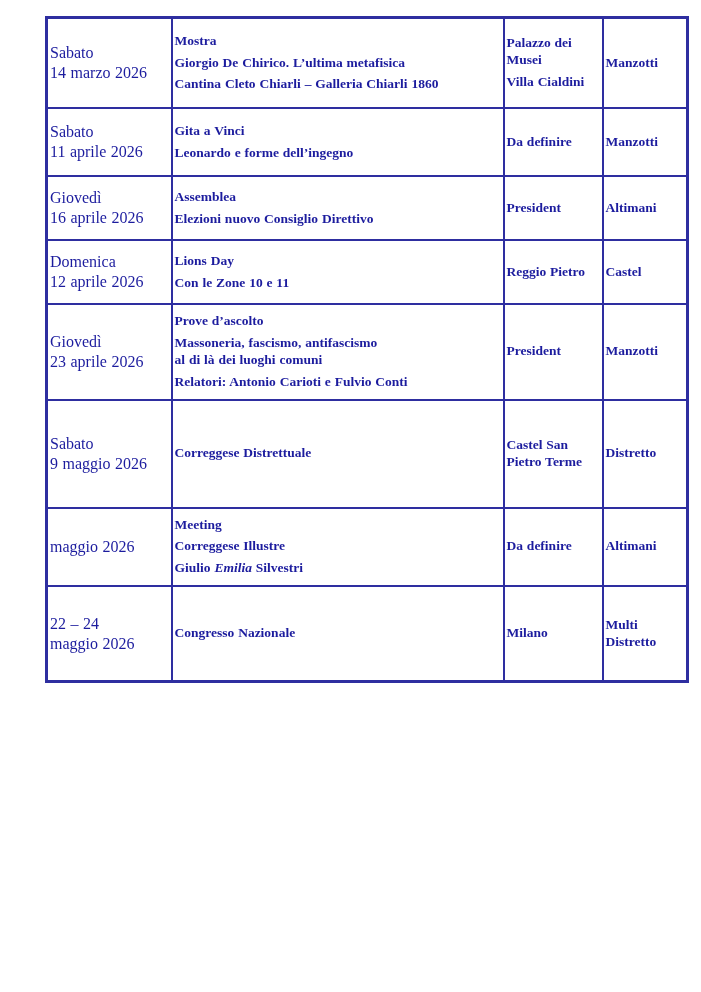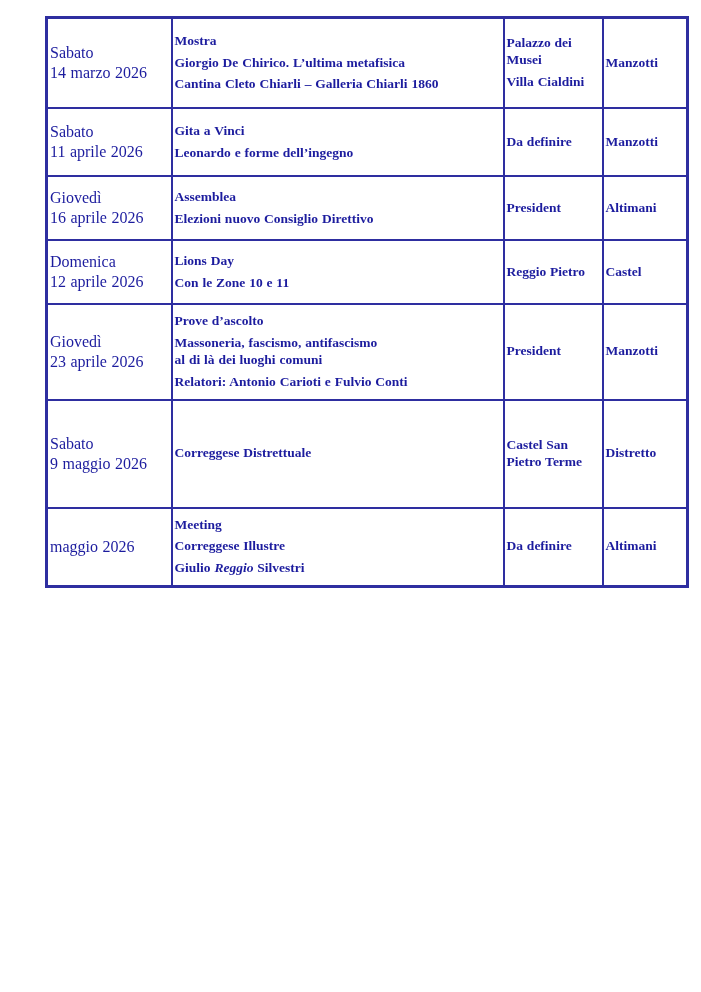--- a/index.html
+++ b/index.html
@@ -142,24 +142,38 @@
             <p>Distretto</p>
           </td>
         </tr>
         <tr>
           <td class="date">
             <p>maggio 2026</p>
           </td>
           <td class="event">
             <p>Meeting</p>
             <p>Correggese Illustre</p>
-            <p>Giulio <i>Reggio</i> Silvestri</p>
+            <p>Giulio <i>Emilia</i> Silvestri</p>
           </td>
           <td class="location">
             <p>Da definire</p>
           </td>
           <td class="referent">
             <p>Altimani</p>
           </td>
         </tr>
+        <tr>
+          <td class="date">
+            <p>22 – 24<br>maggio 2026</p>
+          </td>
+          <td class="event">
+            <p>Congresso Nazionale</p>
+          </td>
+          <td class="location">
+            <p>Milano</p>
+          </td>
+          <td class="referent">
+            <p>Multi Distretto</p>
+          </td>
+        </tr>
       </tbody>
   </table>
 </div>
 
 </body></html>

